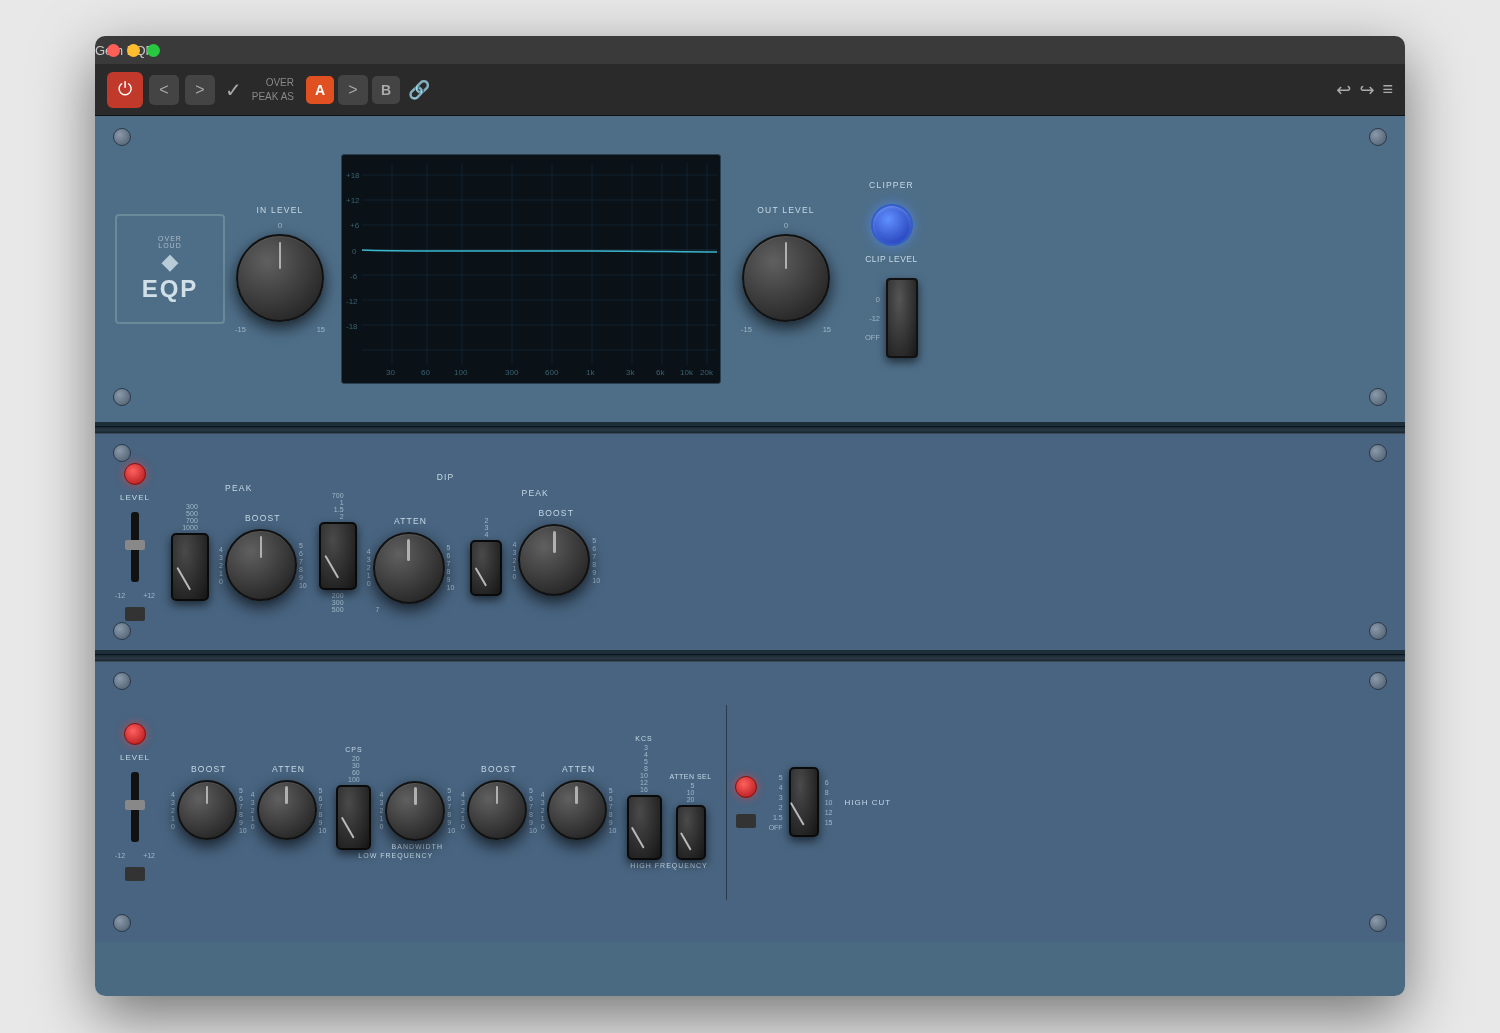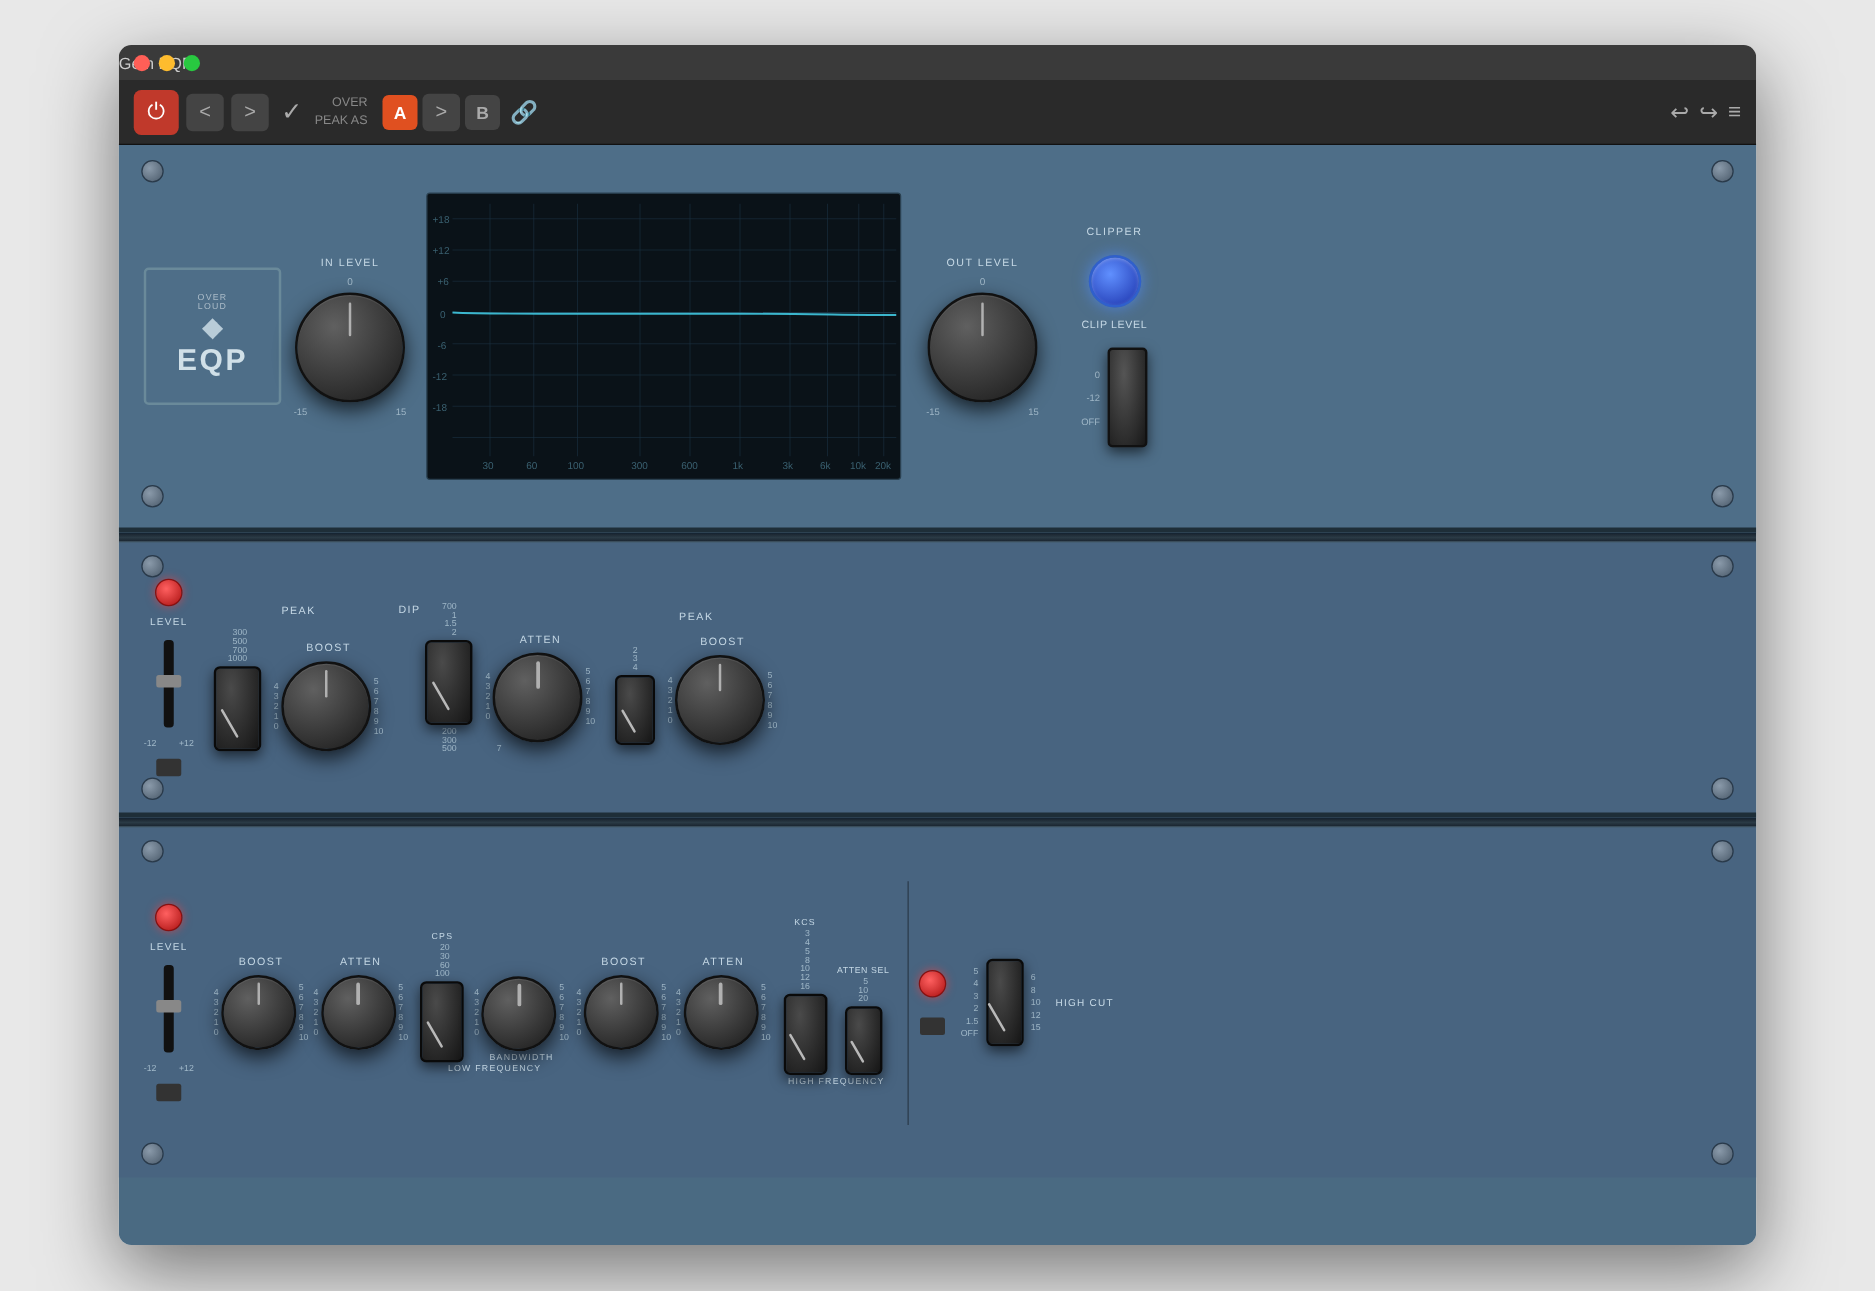--- a/index.html
+++ b/index.html
@@ -457,21 +457,21 @@
                   <span>7</span>
                   <span>8</span>
                   <span>9</span>
                   <span>10</span>
               </div>
             </div>
           </div>
         </div>
       </div>
 
-      <div style="display:flex;flex-direction:row;align-items:flex-start;gap:4px;margin: 0 8px">
+      <div style="display:flex;flex-direction:column;align-items:flex-end;gap:4px;margin: 0 8px">
         <span class="knob-title">DIP</span>
         <div style="display:flex;align-items:flex-end;gap:2px">
 
           <div style="display:flex;flex-direction:column;align-items:center">
             <div style="display:flex;flex-direction:column;align-items:flex-end;color:#a0b8c8;font-size:7px;margin-bottom:2px">
               <span>700</span>
                 <span>1</span>
                 <span>1.5</span>
                 <span>2</span>
             </div>

